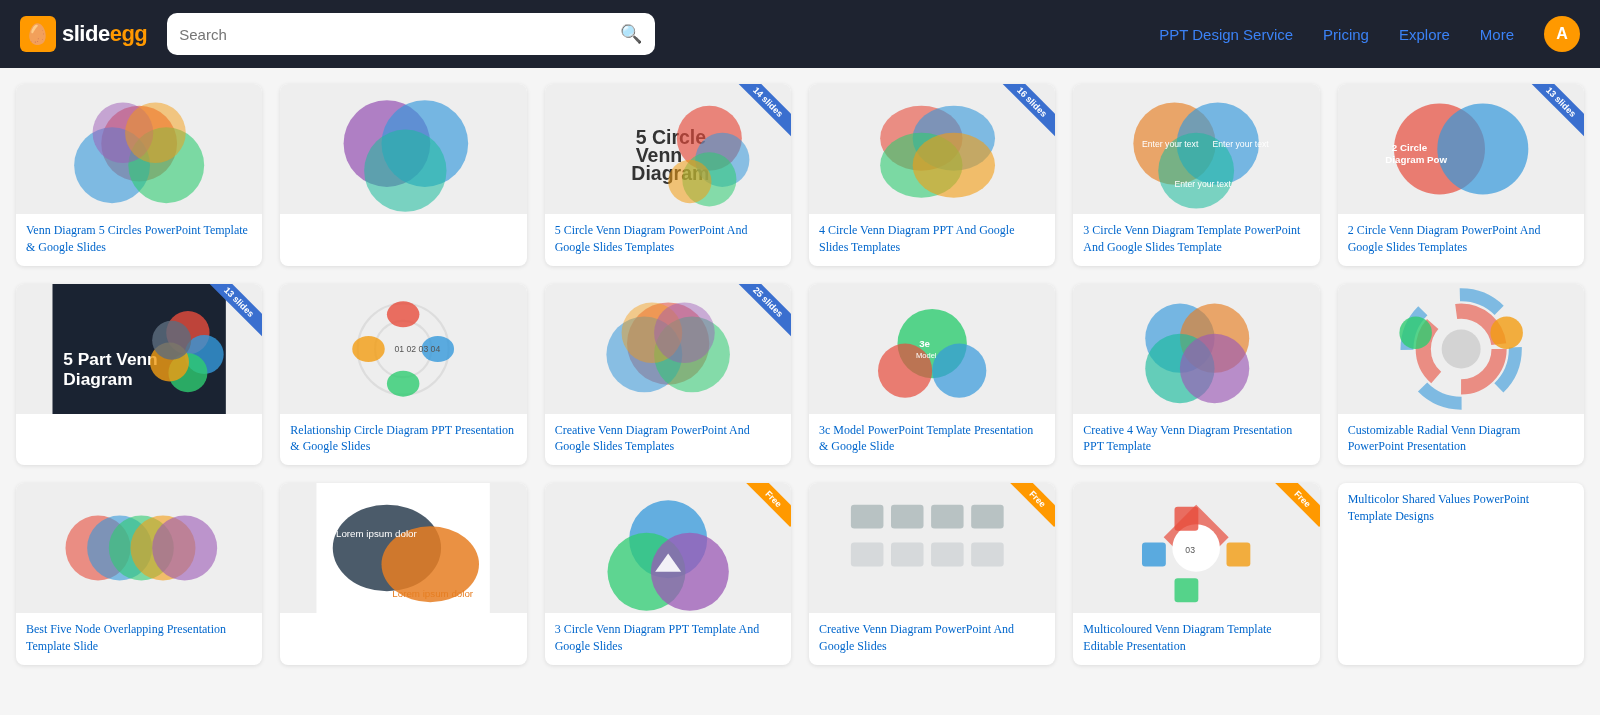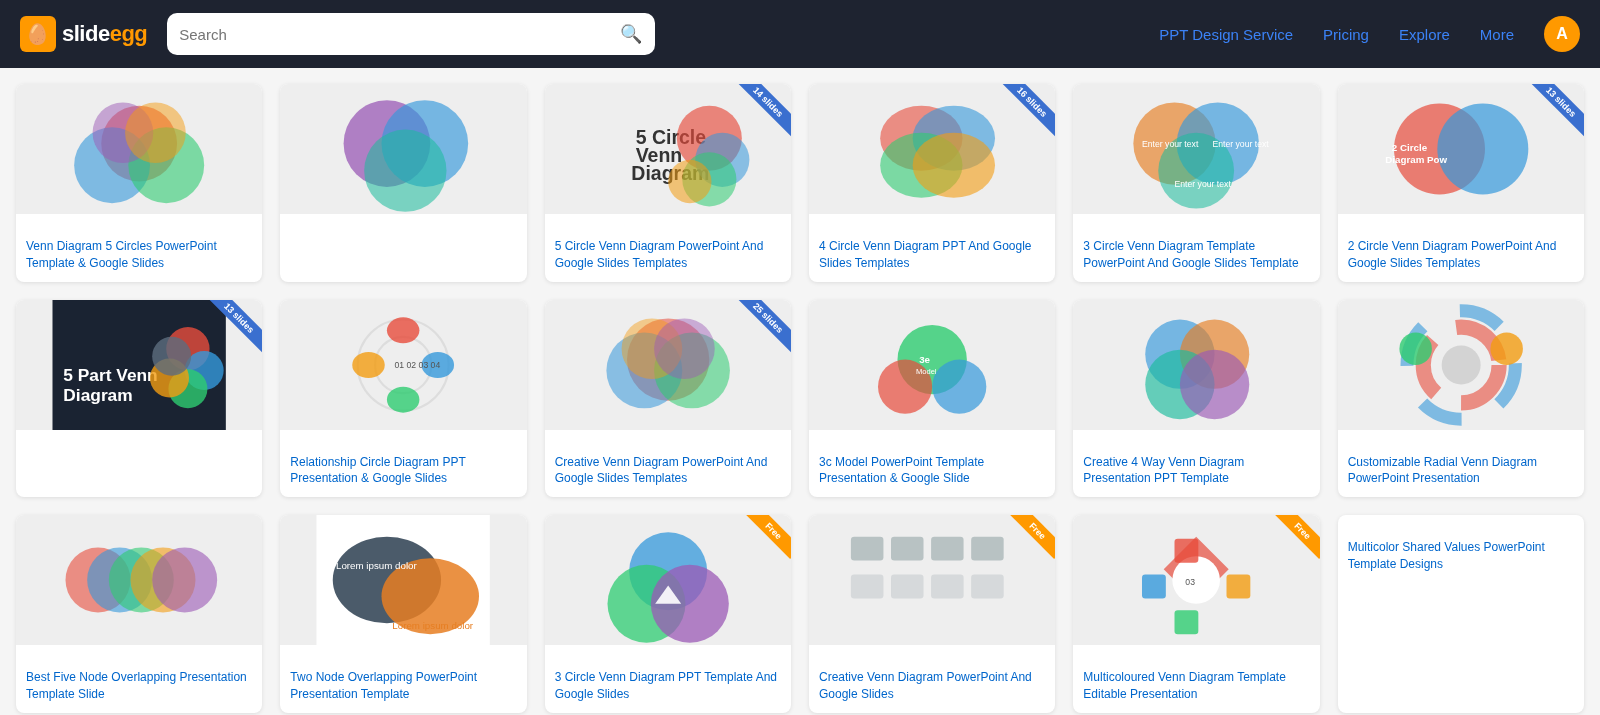--- a/index.html
+++ b/index.html
@@ -131,24 +131,25 @@
       transform: rotate(45deg);
       white-space: nowrap;
       text-align: center;
     }
     .badge-ribbon.free {
       background: #f90;
       top: 8px;
       right: -14px;
     }
     .card-title {
-      padding: 24px 10px 10px;
+      padding: 8px 10px 10px;
       font-size: 12px;
       color: #333;
       line-height: 1.4;
+      font-family: Liberation Serif, serif;
     }
     .card-title a { color: #0066cc; text-decoration: none; }
   </style>
 </head>
 <body>
 
 <header class="header">
   <a class="logo" href="#">
     <div class="logo-icon">🥚</div>
     <span class="logo-text">slide<span>egg</span></span>
@@ -348,21 +349,20 @@
       <div class="card">
         <div class="card-img">
           <svg viewBox="0 0 160 120" xmlns="http://www.w3.org/2000/svg">
         <rect x="0" y="0" width="160" height="120" fill="white"></rect>
         <ellipse cx="65" cy="60" rx="50" ry="40" fill="#2c3e50" opacity="0.85"></ellipse>
         <ellipse cx="105" cy="75" rx="45" ry="35" fill="#e67e22" opacity="0.85"></ellipse>
         <text x="18" y="50" font-size="9" fill="white">Lorem ipsum dolor</text>
         <text x="70" y="105" font-size="9" fill="#e67e22">Lorem ipsum dolor</text>
       </svg>
         </div>
-        <div class="card-title"><a href="#">Two Node Overlapping PowerPoint Presentation Template</a></div>
       </div>
       <div class="card">
         <div class="card-img">
           <svg viewBox="0 0 160 120" xmlns="http://www.w3.org/2000/svg">
         <circle cx="80" cy="52" r="36" fill="#3498db" opacity="0.75"></circle>
         <circle cx="60" cy="82" r="36" fill="#2ecc71" opacity="0.75"></circle>
         <circle cx="100" cy="82" r="36" fill="#9b59b6" opacity="0.75"></circle>
         <polygon points="80,65 68,82 92,82" fill="white" opacity="0.9"></polygon>
       </svg>
           <div class="badge">

